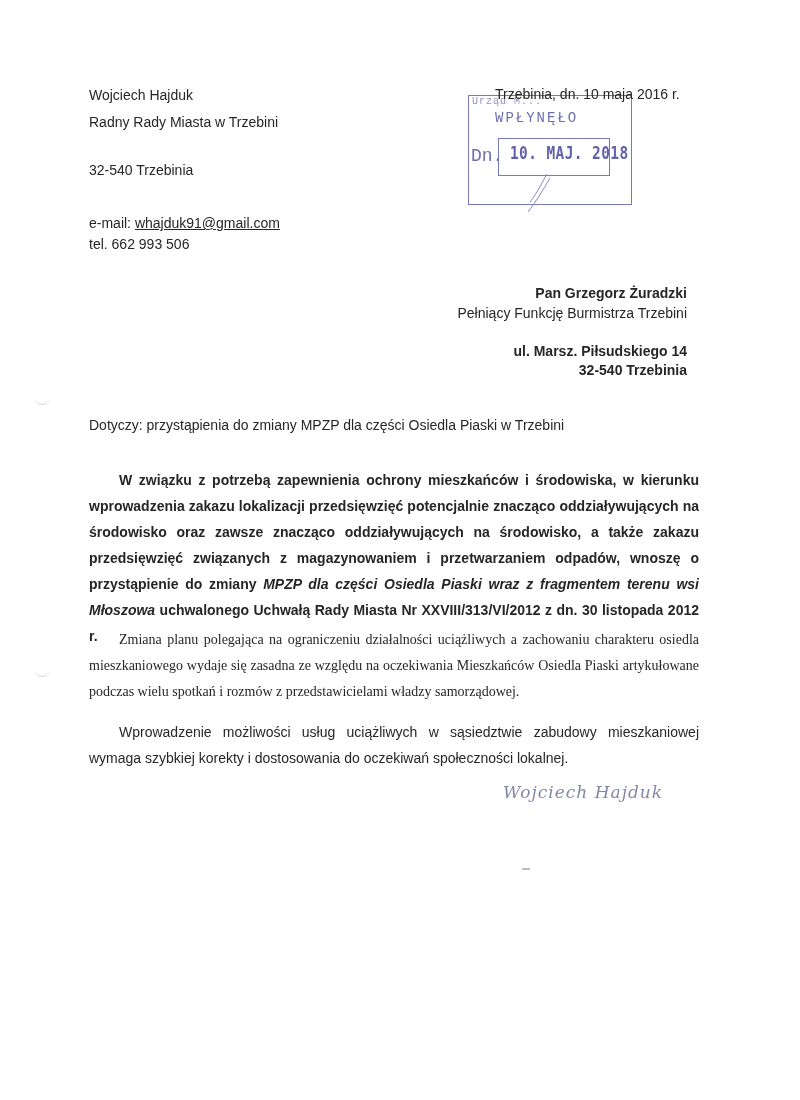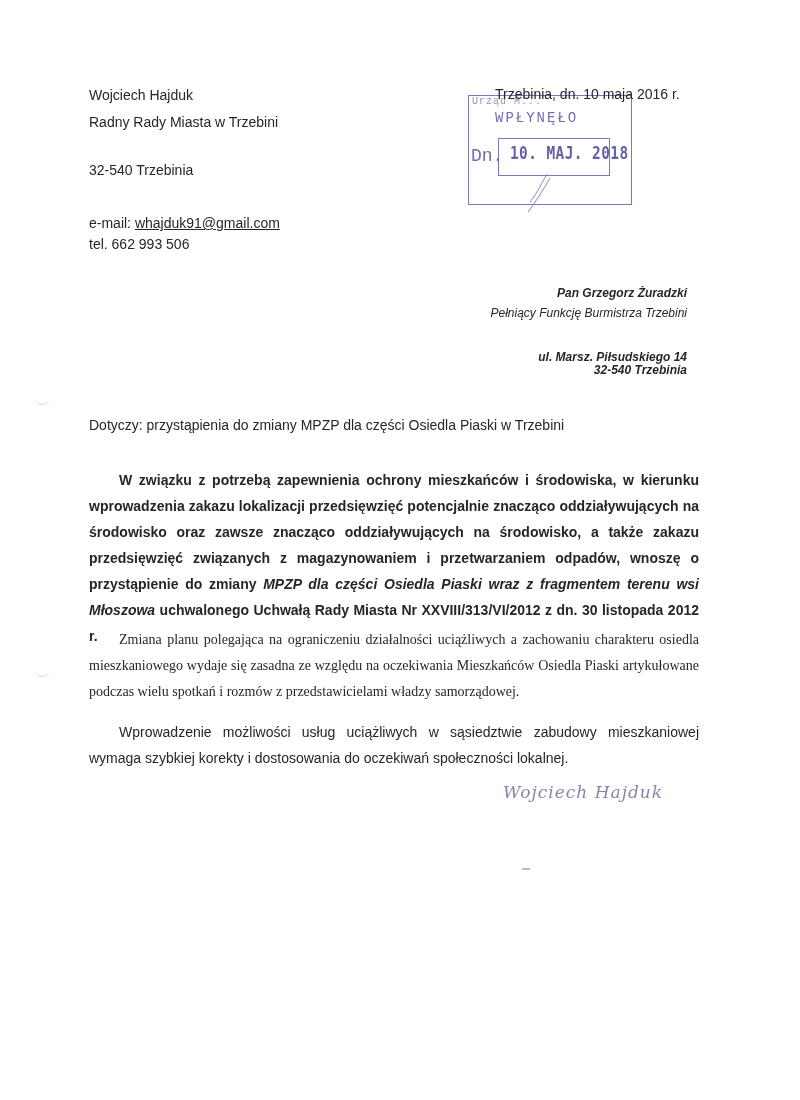--- a/index.html
+++ b/index.html
@@ -12,21 +12,21 @@
   .stamp-outer { left: 468px; top: 95px; width: 162px; height: 108px;
                  border: 1.5px solid #7a78b8; }
   .stamp-inner { left: 498px; top: 138px; width: 110px; height: 36px;
                  border: 1.5px solid #7a78b8; }
   .stamp-text { color: #6f6db0; font-family: Liberation Mono, monospace; white-space: nowrap; }
   .stamp-office { left: 472px; top: 96px; font-size: 10px; letter-spacing: 1px; opacity: .75; }
   .stamp-received { left: 495px; top: 110px; font-size: 14px; letter-spacing: 2px; }
   .stamp-dn { left: 471px; top: 146px; font-size: 18px; }
   .stamp-date { left: 510px; top: 143px; font-size: 17px; font-family: "DejaVu Sans Mono", monospace;
                 font-weight: bold; letter-spacing: 0.5px; color: #6260a8; transform: scaleX(0.85); transform-origin: left; }
-  .recipient { right: 113px; text-align: left; font-size: 12px; white-space: nowrap; line-height: 18px; font-style: italic; }
+  .recipient { right: 113px; text-align: left; font-size: 14px; white-space: nowrap; line-height: 18px; }
   .bold { font-weight: bold; }
   .subject { left: 89px; top: 417px; font-size: 14px; white-space: nowrap; }
   .para { left: 89px; width: 610px; font-size: 14px; line-height: 26px; text-align: justify; text-align-last: left; }
   .para p { margin: 0; text-indent: 30px; }
   .p1 { top: 467px; font-weight: bold; }
   .p1 i { font-style: italic; }
   .p2 { top: 627px; font-family: Liberation Serif, serif; }
   .p3 { top: 719px; }
   .signature { left: 503px; top: 782px; font-family: "DejaVu Serif", serif; font-style: italic;
                font-size: 17px; color: #8288a8; white-space: nowrap; letter-spacing: 1px; }
@@ -52,21 +52,21 @@
 <div class="abs stamp-text stamp-dn">Dn.</div>
 <div class="abs stamp-text stamp-date">10. MAJ. 2018</div>
 <svg class="abs" style="left:520px; top:172px;" width="40" height="42">
   <path d="M27 2 C22 10, 18 20, 10 30 M30 6 C24 16, 16 30, 8 40" stroke="#8a88c0" stroke-width="1" fill="none"></path>
 </svg>
 
 <div class="abs place-date">Trzebinia, dn. 10 maja 2016 r.</div>
 
 <div class="abs recipient bold" style="top:284px;">Pan Grzegorz Żuradzki</div>
 <div class="abs recipient" style="top:304px;">Pełniący Funkcję Burmistrza Trzebini</div>
-<div class="abs recipient bold" style="top:342px;margin-top:6px;">ul. Marsz. Piłsudskiego 14</div>
+<div class="abs recipient bold" style="top:342px;">ul. Marsz. Piłsudskiego 14</div>
 <div class="abs recipient bold" style="top:361px;">32-540 Trzebinia</div>
 
 <div class="abs margin-mark" style="left:35px; top:396px;"></div>
 <div class="abs margin-mark" style="left:35px; top:668px;"></div>
 
 <div class="abs subject">Dotyczy: przystąpienia do zmiany MPZP dla części Osiedla Piaski w Trzebini</div>
 
 <div class="abs para p1">
   <p><span>W związku z potrzebą zapewnienia ochrony mieszkańców i środowiska, w kierunku wprowadzenia zakazu lokalizacji przedsięwzięć potencjalnie znacząco oddziaływujących na środowisko oraz zawsze znacząco oddziaływujących na środowisko, a także zakazu przedsięwzięć związanych z magazynowaniem i przetwarzaniem odpadów, wnoszę o przystąpienie do zmiany </span><i>MPZP dla części Osiedla Piaski wraz z fragmentem terenu wsi Młoszowa</i><span> uchwalonego Uchwałą Rady Miasta Nr XXVIII/313/VI/2012 z dn. 30 listopada 2012 r.</span></p>
 </div>

